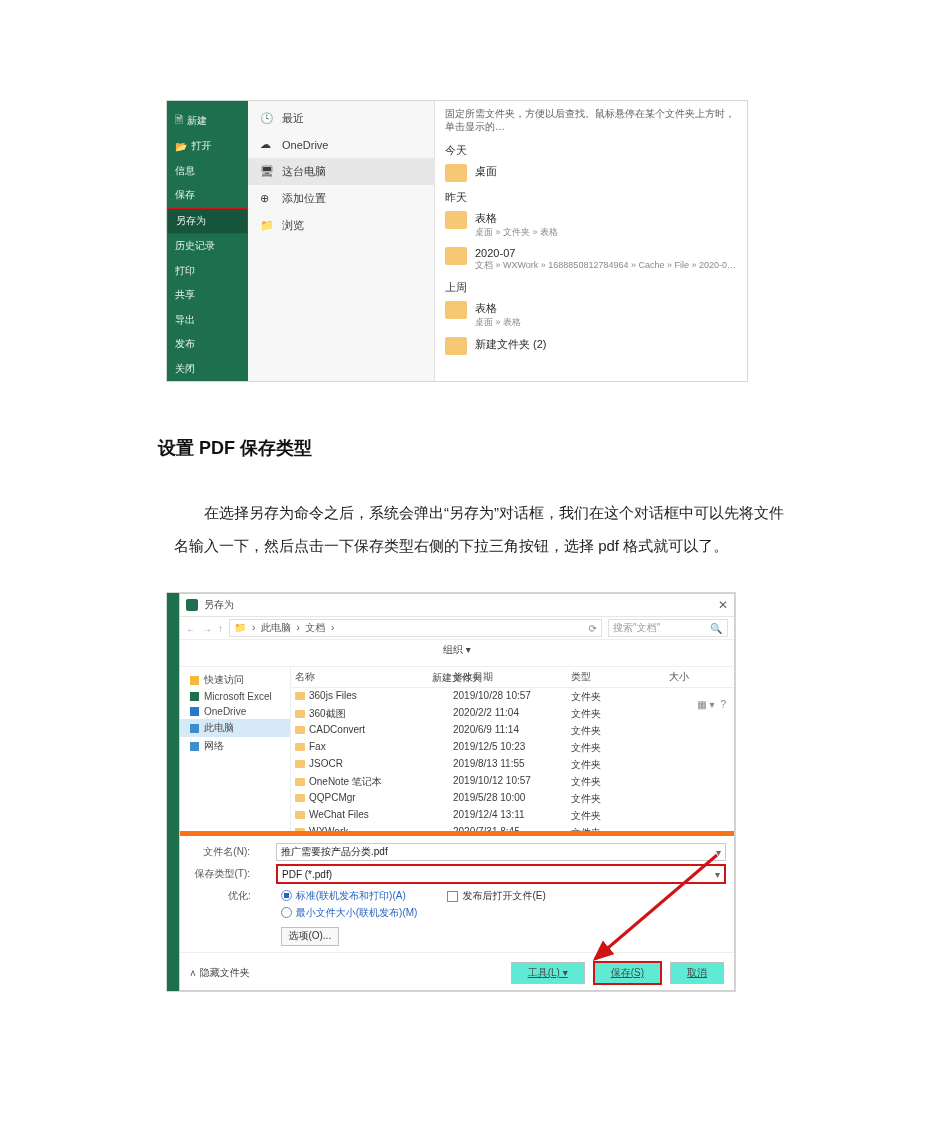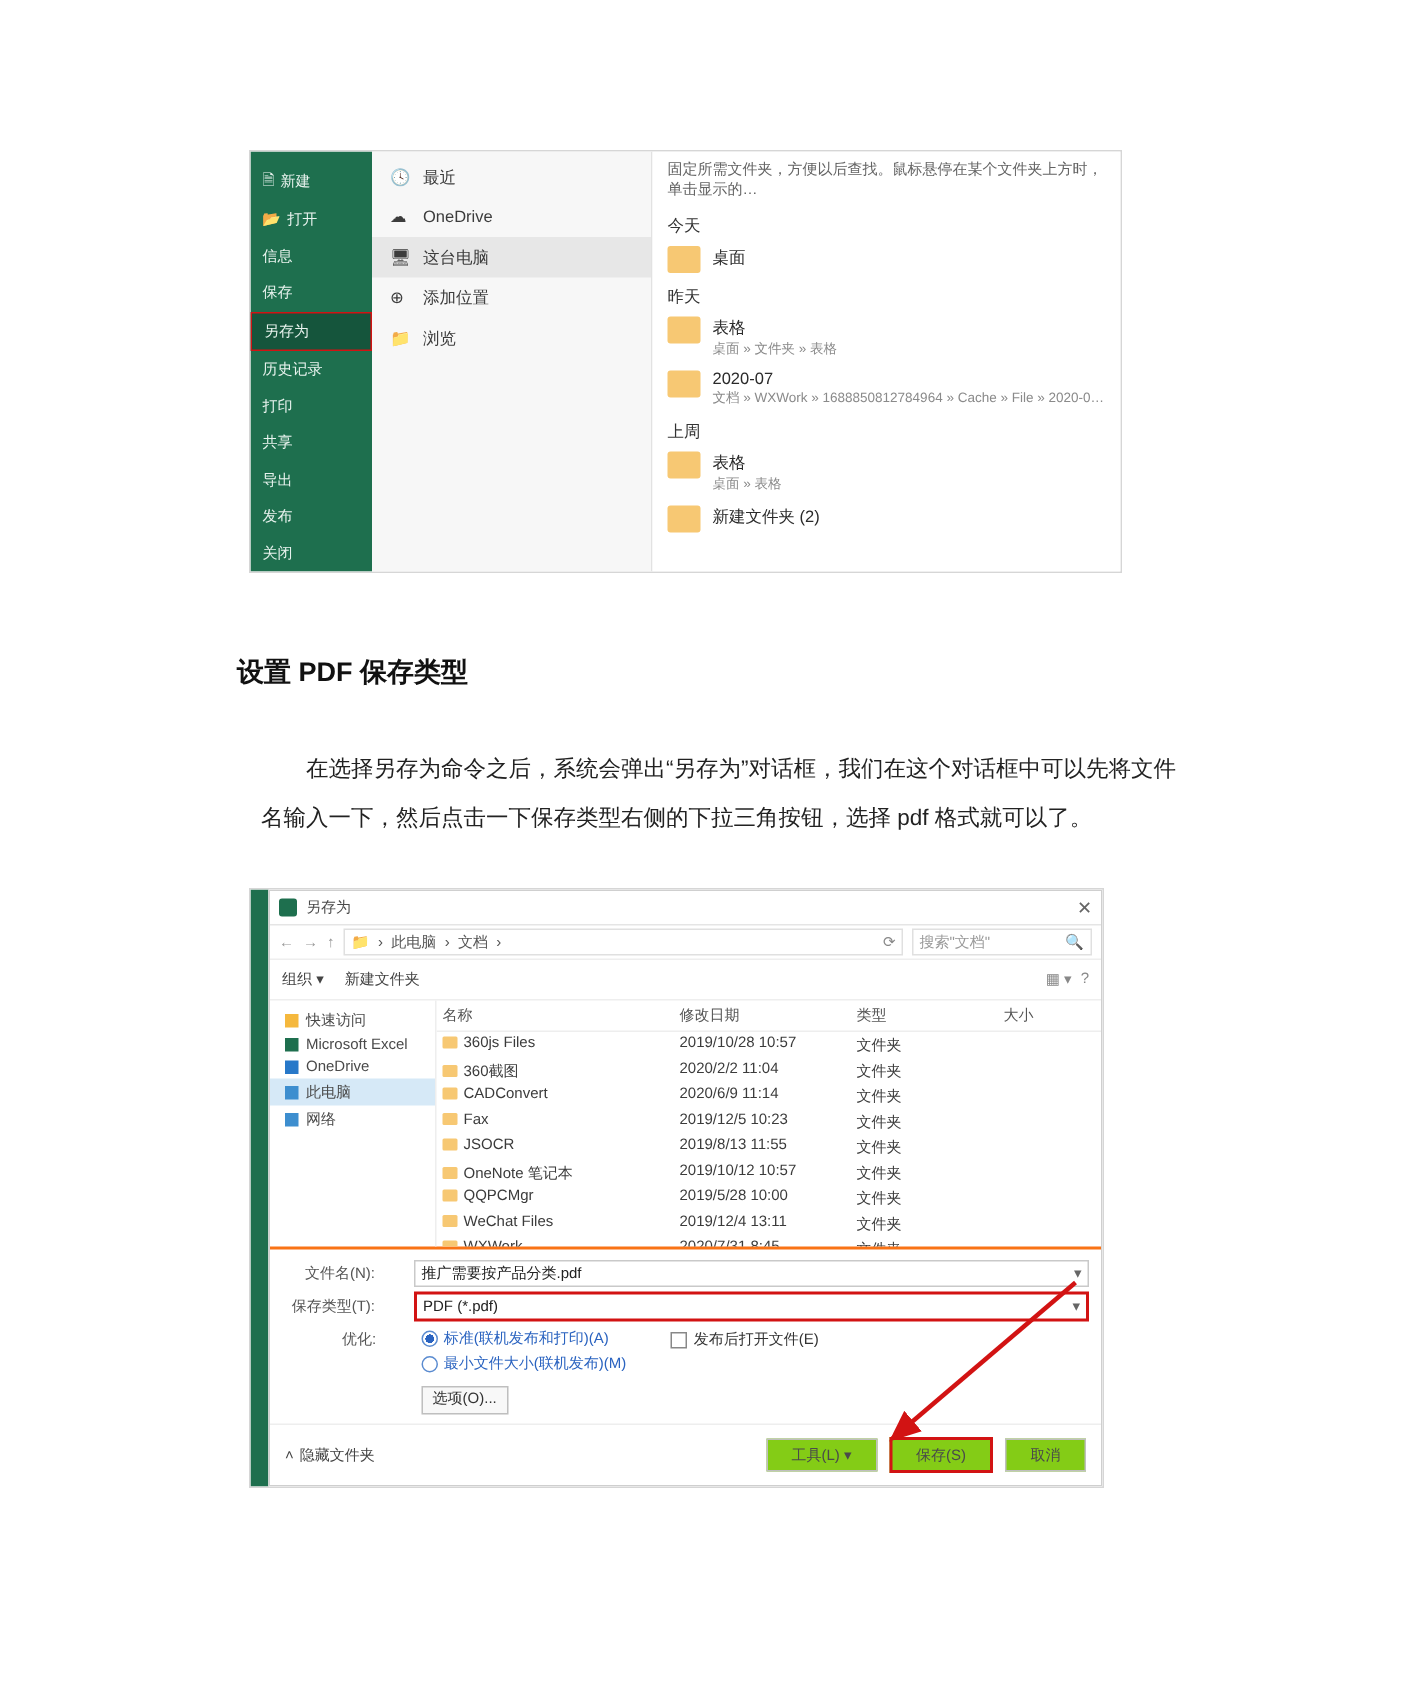--- a/index.html
+++ b/index.html
@@ -31,58 +31,58 @@
   .sshot2{width:570px;height:400px;position:relative;margin-left:8px;font-size:10px;}
   .s2-green{width:12px;height:100%;background:#1e6f4e;position:absolute;left:0;top:0;}
   .s2-inner{position:absolute;left:12px;top:0;right:0;bottom:0;background:#fff;border:1px solid #cfcfcf;}
   .s2-title{height:22px;display:flex;align-items:center;padding:0 6px;border-bottom:1px solid #e5e5e5;}
   .s2-title .xl{width:12px;height:12px;background:#1e6f4e;border-radius:2px;margin-right:6px;}
   .s2-title .xbtn{margin-left:auto;font-size:12px;color:#666;}
   .s2-nav{height:22px;display:flex;align-items:center;gap:6px;padding:0 6px;border-bottom:1px solid #eee;font-size:10px;color:#555;}
   .s2-nav .arrow{color:#999;}
   .s2-nav .pathbox{flex:1;border:1px solid #e0e0e0;height:16px;display:flex;align-items:center;padding:0 4px;background:#fff;}
   .s2-nav .search{width:110px;border:1px solid #e0e0e0;height:16px;padding:0 4px;color:#9a9a9a;display:flex;align-items:center;}
-  .s2-tools{height:20px;display:flex;align-items:center;gap:14px;padding:3px 8px;border-bottom:1px solid #eee;color:#444;}
+  .s2-tools{height:20px;display:flex;align-items:center;gap:14px;padding:3px 8px;border-bottom:1px solid #eee;color:#444;flex-direction:column;}
   .s2-tools .right{margin-left:auto;display:flex;gap:6px;color:#888;}
   .s2-body{display:flex;height:164px;}
   .s2-tree{width:110px;border-right:1px solid #eee;padding:4px 0;font-size:10px;}
   .s2-tree .titem{padding:2px 6px 2px 10px;display:flex;align-items:center;gap:5px;white-space:nowrap;overflow:hidden;}
   .s2-tree .titem.sel{background:#d6e9f7;}
   .s2-tree .sq{width:9px;height:9px;}
   .s2-list{flex:1;overflow:hidden;}
   .s2-list .hdr{display:flex;border-bottom:1px solid #eee;color:#555;font-size:10px;}
   .s2-list .hdr>div{padding:3px 4px;}
   .c-name{width:150px;}
   .c-date{width:110px;}
   .c-type{width:90px;}
   .c-size{width:60px;}
   .s2-list .row{display:flex;font-size:10px;color:#3b3b3b;}
   .s2-list .row>div{padding:1.5px 4px;white-space:nowrap;overflow:hidden;text-overflow:ellipsis;}
   .s2-list .fico{display:inline-block;width:10px;height:8px;background:#f7c873;border-radius:1px;margin-right:4px;vertical-align:middle;}
-  .s2-fields{padding:4px 8px;border-top:2px solid #f97316;}
+  .s2-fields{padding:4px 8px;border-top:5px solid #f97316;}
   .s2-fields .frow{display:flex;align-items:center;gap:6px;margin:3px 0;font-size:10px;}
   .s2-fields .lbl{width:62px;text-align:right;color:#555;}
   .s2-fields .inp{flex:1;height:16px;border:1px solid #c9c9c9;background:#fff;padding:0 4px;display:flex;align-items:center;color:#222;overflow:hidden;margin-left:20px;}
   .s2-fields .inp.redbox{border:2px solid #d21313;}
   .s2-fields .inp .dd{margin-left:auto;color:#666;}
   .meta-line{display:flex;gap:20px;font-size:10px;color:#555;padding:2px 0 4px 70px;}
   .meta-line .link{color:#2a63c0;}
   .opts{display:flex;gap:30px;font-size:10px;padding:2px 0 2px 40px;align-items:flex-start;}
   .opts .col{display:flex;flex-direction:column;gap:4px;max-width:170px;}
   .opts .lab{color:#555;}
   .opts .radio{display:flex;align-items:flex-start;gap:4px;color:#2a63c0;line-height:1.3;}
   .opts .radio .dot{width:9px;height:9px;border:1px solid #5a8bd0;border-radius:50%;margin-top:1px;flex:none;}
   .opts .radio .dot.on{background:radial-gradient(circle,#2a63c0 0 45%,#fff 46% 100%);}
   .opts .chk{display:flex;align-items:center;gap:4px;color:#333;}
   .opts .chk .box{width:9px;height:9px;border:1px solid #888;flex:none;}
   .opts .btn{width:56px;height:17px;border:1px solid #bfbfbf;background:#f8f8f8;text-align:center;line-height:16px;font-size:10px;color:#333;margin-top:4px;}
   .s2-footer{display:flex;align-items:center;padding:8px 10px;border-top:1px solid #eee;font-size:10px;}
   .s2-footer .hide{color:#444;display:flex;align-items:center;gap:4px;}
   .s2-footer .spacer{flex:1;}
-  .s2-footer .btn{height:20px;padding:0 16px;border:1px solid #bfbfbf;background:#84cc16;margin-left:8px;display:flex;align-items:center;}
+  .s2-footer .btn{height:20px;padding:0 16px;border:1px solid #bfbfbf;background:#5eead4;margin-left:8px;display:flex;align-items:center;text-decoration:underline;}
   .s2-footer .btn.save{border:2px solid #d21313;}
   
   .redarrow{position:absolute;pointer-events:none;}
   svg{display:block;}
 </style>
 </head>
 <body>
 
 <div id="page">
 

